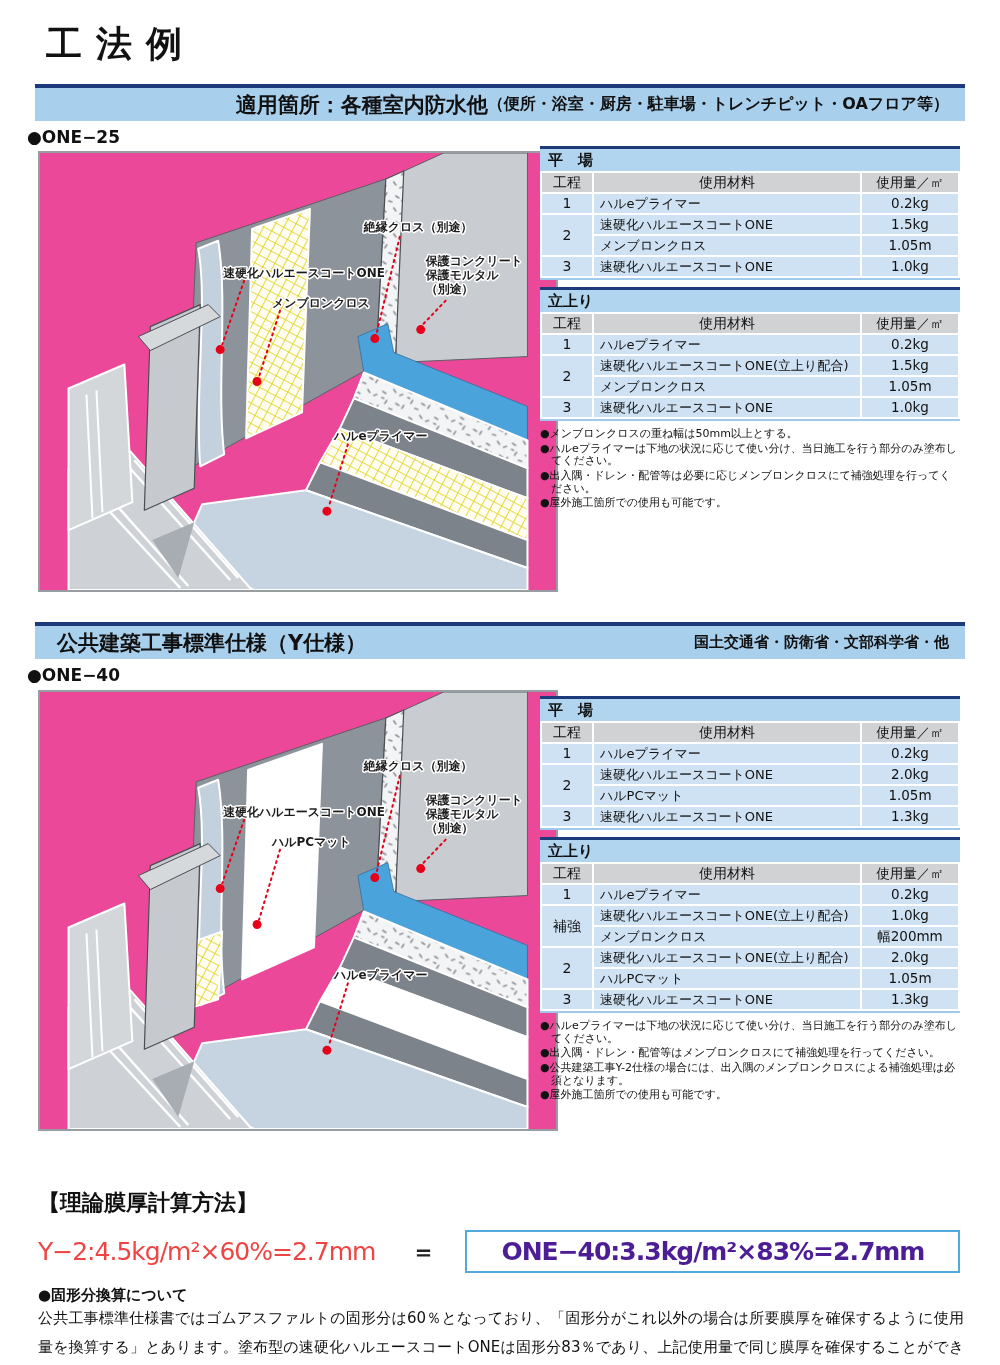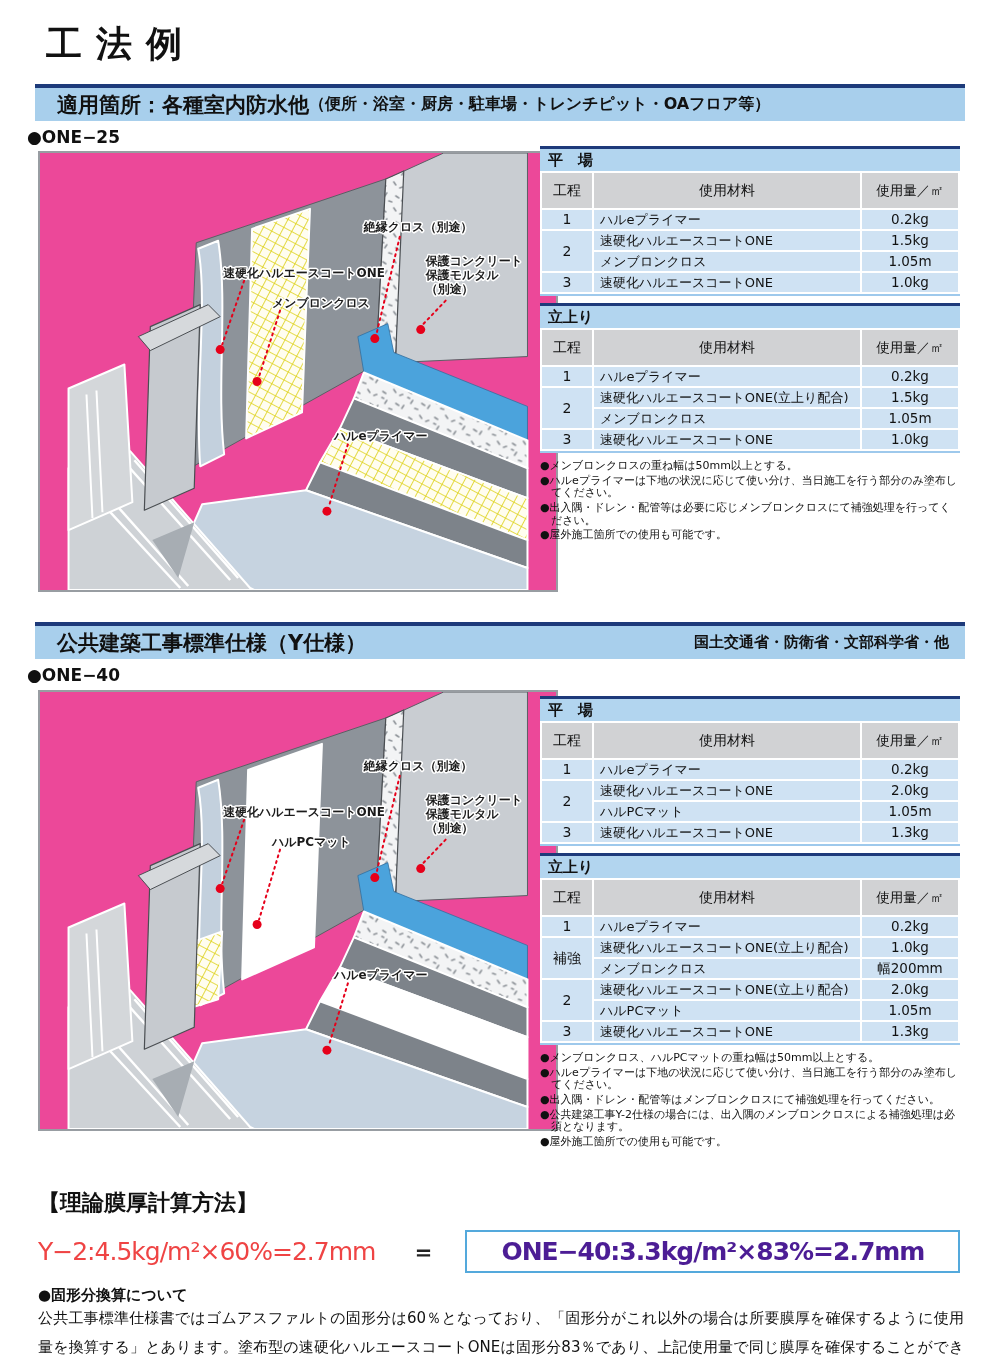--- a/index.html
+++ b/index.html
@@ -3,21 +3,21 @@
 <meta charset="utf-8">
 <style>
   html,body{margin:0;padding:0;background:#fff;}
   .page{position:relative;width:1000px;height:1365px;background:#fff;overflow:hidden;
         font-family:"DejaVu Sans",sans-serif;color:#111;}
   .page-title{position:absolute;left:38px;top:12px;font-size:36px;font-weight:bold;
         letter-spacing:14px;margin:8px;}
   .bar{position:absolute;left:35px;width:930px;height:37px;background:#a8cfec;
         border-top:4px solid #1d3a7a;display:flex;align-items:center;
         padding:0 16px 0 22px;box-sizing:border-box;}
-  .bar1{top:84px;}
+  .bar1{top:84px;justify-content:flex-end;}
   .bar2{top:622px;justify-content:space-between;}
   .bar-main{font-size:21px;font-weight:bold;white-space:nowrap;}
   .bar-sub{font-size:16px;font-weight:bold;white-space:nowrap;}
   .bar-right{font-size:15px;font-weight:bold;white-space:nowrap;}
   .model{position:absolute;left:27px;font-size:17px;font-weight:bold;}
   .m1{top:127px;}
   .m2{top:665px;}
   .diagram{position:absolute;left:38px;width:520px;height:441px;border:2px solid #989da2;
         background:#ec4899;box-sizing:border-box;}
   .d1{top:151px;}
@@ -28,21 +28,21 @@
   .dlabel{font-size:12px;font-weight:bold;fill:#1b1b1b;stroke:#fff;stroke-width:3px;
         paint-order:stroke;stroke-linejoin:round;font-family:"DejaVu Sans",sans-serif;}
   .col{position:absolute;left:540px;width:420px;}
   .col1{top:146px;}
   .col2{top:696px;}
   .spec-table{margin-bottom:7px;border-bottom:2px solid #9ec9ec;}
   .tbl-title{background:#b2d5ef;border-top:3px solid #1d3a7a;font-weight:bold;font-size:15px;
         padding:2px 8px;line-height:1.2;}
   .spec-table table{width:100%;border-collapse:separate;border-spacing:2px;background:#fff;
         table-layout:fixed;}
-  .spec-table th{background:#d1d2d4;font-weight:normal;font-size:14px;padding:9px 4px;
+  .spec-table th{background:#d1d2d4;font-weight:normal;font-size:14px;padding:1px 4px;
         line-height:17px;}
   .spec-table td{background:#cfe2f3;font-size:13px;padding:1px 6px;line-height:17px;
         white-space:nowrap;overflow:hidden;}
   .spec-table th.c1,.spec-table td.step{width:42px;text-align:center;font-size:14px;}
   .spec-table th.c3,.spec-table td.qty{width:88px;text-align:center;font-size:13.5px;}
   .notes{list-style:none;margin:5px 0 0;padding:0;font-size:11px;line-height:1.15;}
   .notes li{text-indent:-1em;padding-left:1em;margin-bottom:2px;}
   .f-heading{position:absolute;left:38px;top:1188px;font-size:22px;font-weight:bold;margin:0;}
   .formula-row{position:absolute;left:38px;top:1230px;display:flex;align-items:center;}
   .f-left{color:#ef4444;font-size:25px;font-weight:normal;letter-spacing:-1px;}
@@ -330,21 +330,20 @@
           <tr>
             <td class="step">3</td>
             <td class="mat">速硬化ハルエースコートONE</td>
             <td class="qty">1.3kg</td>
           </tr>
         </tbody>
       </table>
     </div>
 
     <ul class="notes">
-      <li>●メンブロンクロス、ハルPCマットの重ね幅は50mm以上とする。</li>
       <li>●ハルeプライマーは下地の状況に応じて使い分け、当日施工を行う部分のみ塗布してください。</li>
       <li>●出入隅・ドレン・配管等はメンブロンクロスにて補強処理を行ってください。</li>
       <li>●公共建築工事Y-2仕様の場合には、出入隅のメンブロンクロスによる補強処理は必須となります。</li>
       <li>●屋外施工箇所での使用も可能です。</li>
     </ul>
   </div>
 
   <h2 class="f-heading">【理論膜厚計算方法】</h2>
 
   <div class="formula-row">

